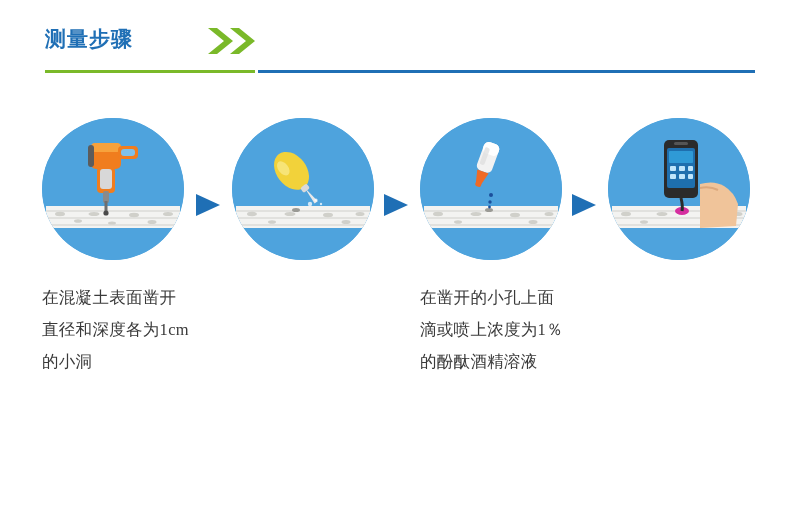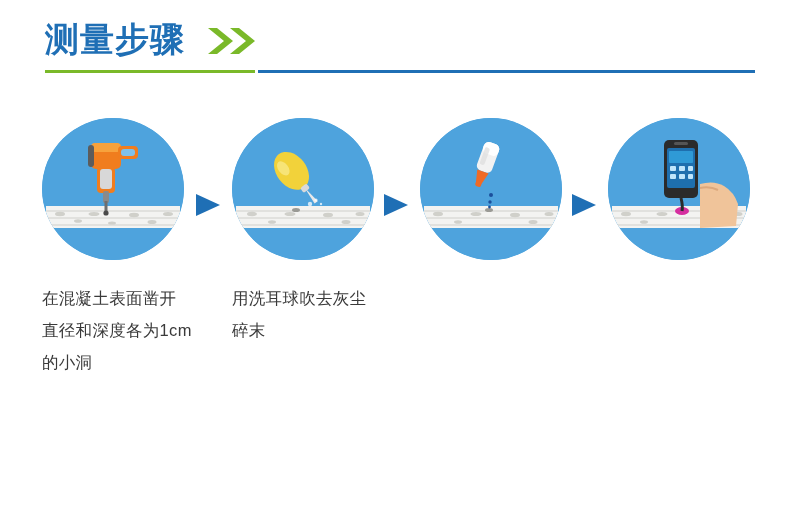--- a/index.html
+++ b/index.html
@@ -24,21 +24,21 @@
     position: absolute;
     left: 45px;
     top: 22px;
     width: 710px;
     height: 60px;
   }
   .header-title {
     position: absolute;
     left: 0;
     top: 0;
-    font-size: 34px;
+    font-size: 21px;
     font-weight: bold;
     color: #1f6fb5;
     letter-spacing: 1px;
     line-height: 34px;
     white-space: nowrap;
   }
   .header-chevrons {
     position: absolute;
     left: 163px;
     top: 6px;
@@ -69,20 +69,21 @@
     position: absolute;
     left: 0;
     top: 118px;
     width: 800px;
     height: 400px;
   }
   .step {
     position: absolute;
     top: 0;
     width: 156px;
+    font-family: Liberation Serif, serif;
   }
   .step-0 { left: 42px; }
   .step-1 { left: 232px; }
   .step-2 { left: 420px; }
   .step-3 { left: 608px; }
 
   .circle {
     position: relative;
     width: 142px;
     height: 142px;
@@ -196,21 +197,20 @@
             <rect x="58" y="71" width="8" height="6" rx="2" fill="#d9d9d9"></rect>
           </g>
 
           <g fill="#ffffff" opacity="0.75">
             <circle cx="78" cy="86" r="2.2"></circle>
             <circle cx="84" cy="82" r="1.6"></circle>
             <circle cx="89" cy="86" r="1.2"></circle>
           </g>
         </svg>
       </div>
-      <div class="caption">用洗耳球吹去灰尘碎末</div>
     </div>
 
     <div class="step step-2">
       <div class="circle">
         <svg width="142" height="142" viewBox="0 0 142 142">
           <circle cx="71" cy="71" r="71" fill="#4ea3dd"></circle>
           <rect x="4" y="88" width="134" height="22" fill="#f3f3f1"></rect>
           <g stroke="#cfcfcb" stroke-width="1">
             <line x1="4" y1="93" x2="138" y2="93"></line>
             <line x1="4" y1="100" x2="138" y2="100"></line>
@@ -234,20 +234,21 @@
             <rect x="60" y="30" width="5" height="18" rx="2" fill="#dddddd" opacity="0.7"></rect>
           </g>
 
           <g fill="#1b4f9b">
             <circle cx="71" cy="77" r="2"></circle>
             <circle cx="70" cy="84" r="1.7"></circle>
             <circle cx="69.5" cy="89" r="1.4"></circle>
           </g>
         </svg>
       </div>
+      <div class="caption">在凿开的小孔上面滴或喷上浓度为1％的酚酞酒精溶液</div>
     </div>
 
     <div class="step step-3">
       <div class="circle">
         <svg width="142" height="142" viewBox="0 0 142 142">
           <circle cx="71" cy="71" r="71" fill="#4ea3dd"></circle>
           <rect x="4" y="88" width="134" height="22" fill="#f3f3f1"></rect>
           <g stroke="#cfcfcb" stroke-width="1">
             <line x1="4" y1="93" x2="138" y2="93"></line>
             <line x1="4" y1="100" x2="138" y2="100"></line>

